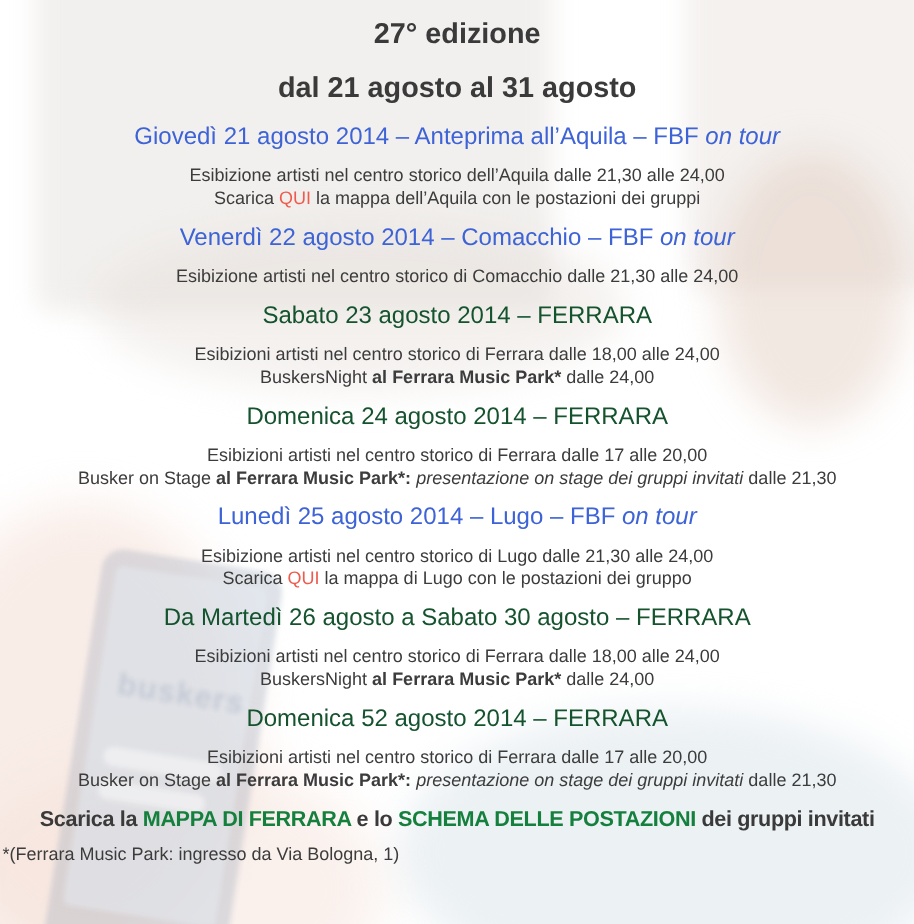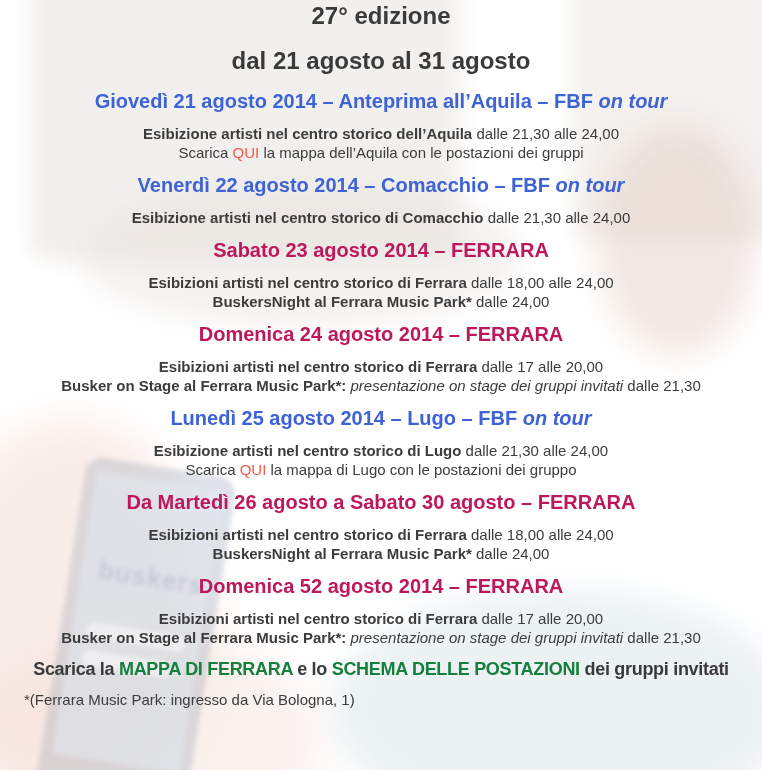--- a/index.html
+++ b/index.html
@@ -33,46 +33,46 @@
   .bg-phone-app-text {
     position:absolute; left:6px; top:82px; width:100%;
     font-size:26px; font-weight:bold; color:rgba(95,115,155,0.22);
     text-align:center; letter-spacing:1px;
   }
   .bg-phone-field { position:absolute; left:14px; right:14px; height:16px;
     background:rgba(255,255,255,0.45); border-radius:8px; }
   .f1 { top:150px; } .f2 { top:178px; width:90px; }
 
   
-  .content { position:relative; z-index:1; text-align:center; padding-top:1px; }
+  .content { position:relative; z-index:1; text-align:center; padding-top:14px; }
 
   .title-line { font-size:24px; font-weight:bold; color:#3a3a3a; line-height:30px; }
   .title-line + .title-line { margin-top:15px; }
 
   .events { margin-top:13px; }
   .event { margin-bottom:11px; }
-  .ev-heading { font-size:20px; font-weight:bold; line-height:25px; margin-bottom:10px; }
+  .ev-heading { font-size:20px; font-weight:normal; line-height:25px; margin-bottom:10px; }
   .ev-heading[data-color="blue"]   { color:#3d63d6; }
-  .ev-heading[data-color="orange"] { color:#be185d; }
+  .ev-heading[data-color="orange"] { color:#14532d; }
   .ev-heading .it { font-style:italic; }
   .ev-line { font-size:15px; line-height:19px; color:#3c3c3c; }
-  .b  { font-weight:bold; }
+  .b  { font-weight:normal; }
   .bi { font-weight:bold; }
   .i  { font-style:italic; }
   .link { color:#ef5a4c; cursor:pointer; }
 
   .download {
     font-size:18px; font-weight:bold; color:#3a3a3a;
     margin-top:12px; letter-spacing:-0.3px; white-space:nowrap;
   }
   .download .link { color:#15803d; }
 
   .footnote {
     text-align:left; font-size:15px; color:#3c3c3c;
-    margin-top:11px; padding-left:2px;margin-left:22px;
+    margin-top:11px; padding-left:2px;
   }
 </style>
 </head>
 <body>
 
 <div class="bg">
   <div class="blob bg-building-left"></div>
   <div class="blob bg-building-right"></div>
   <div class="blob bg-people-right"></div>
   <div class="blob bg-crowd-mid"></div>

